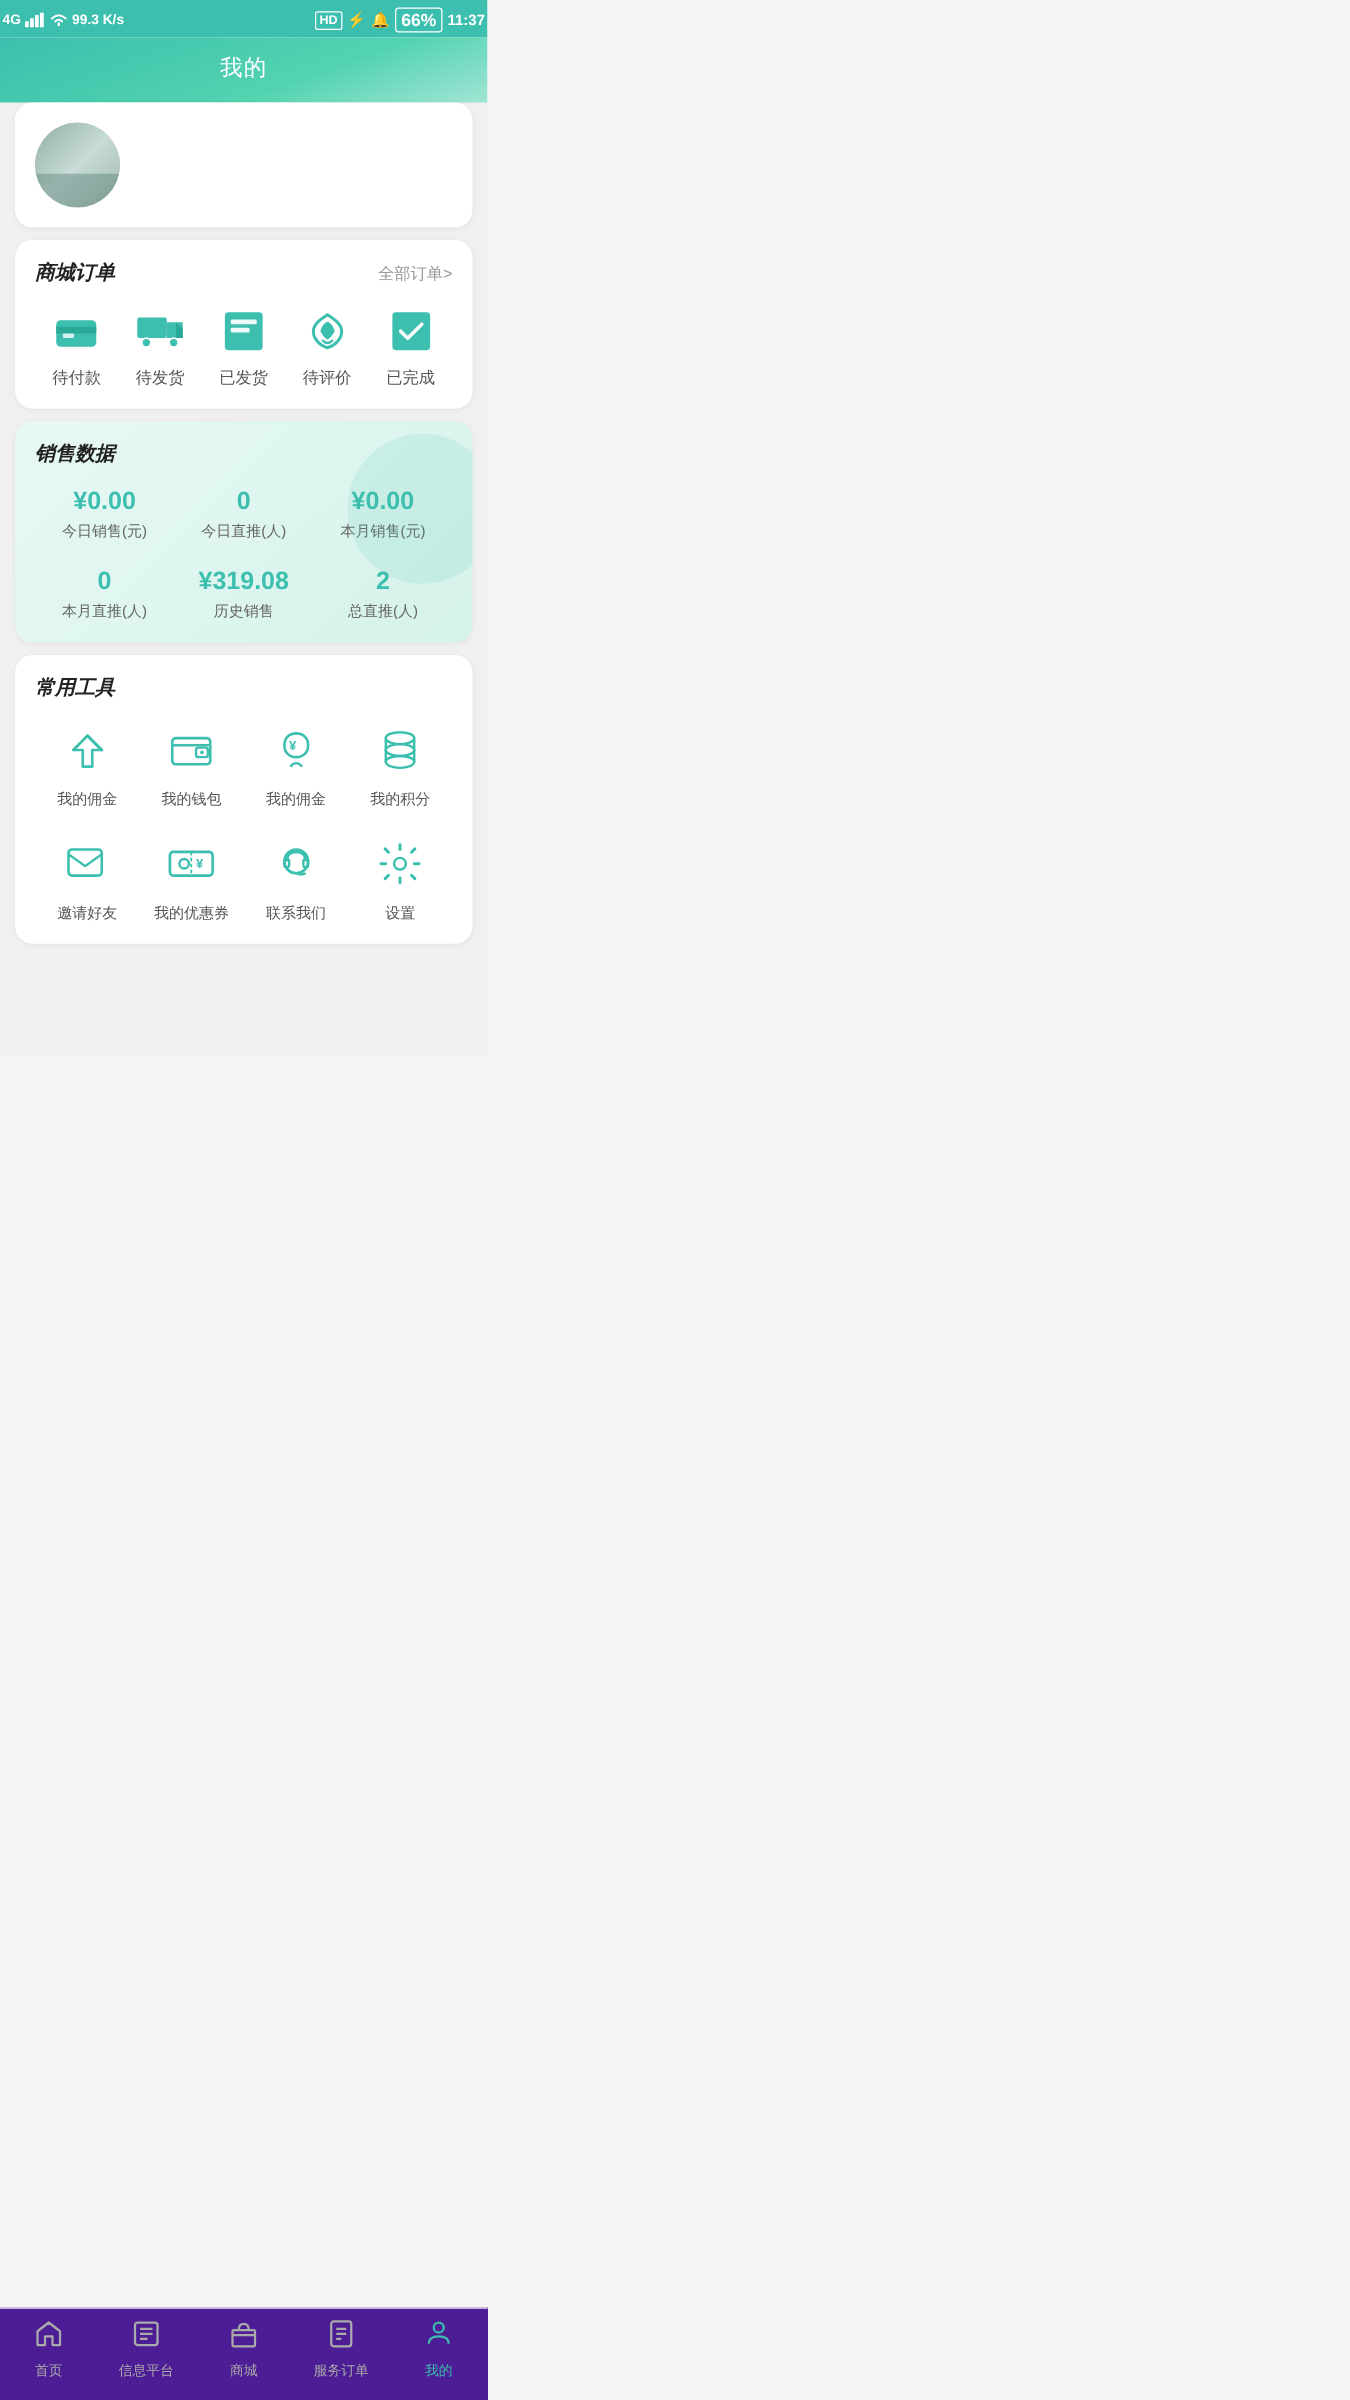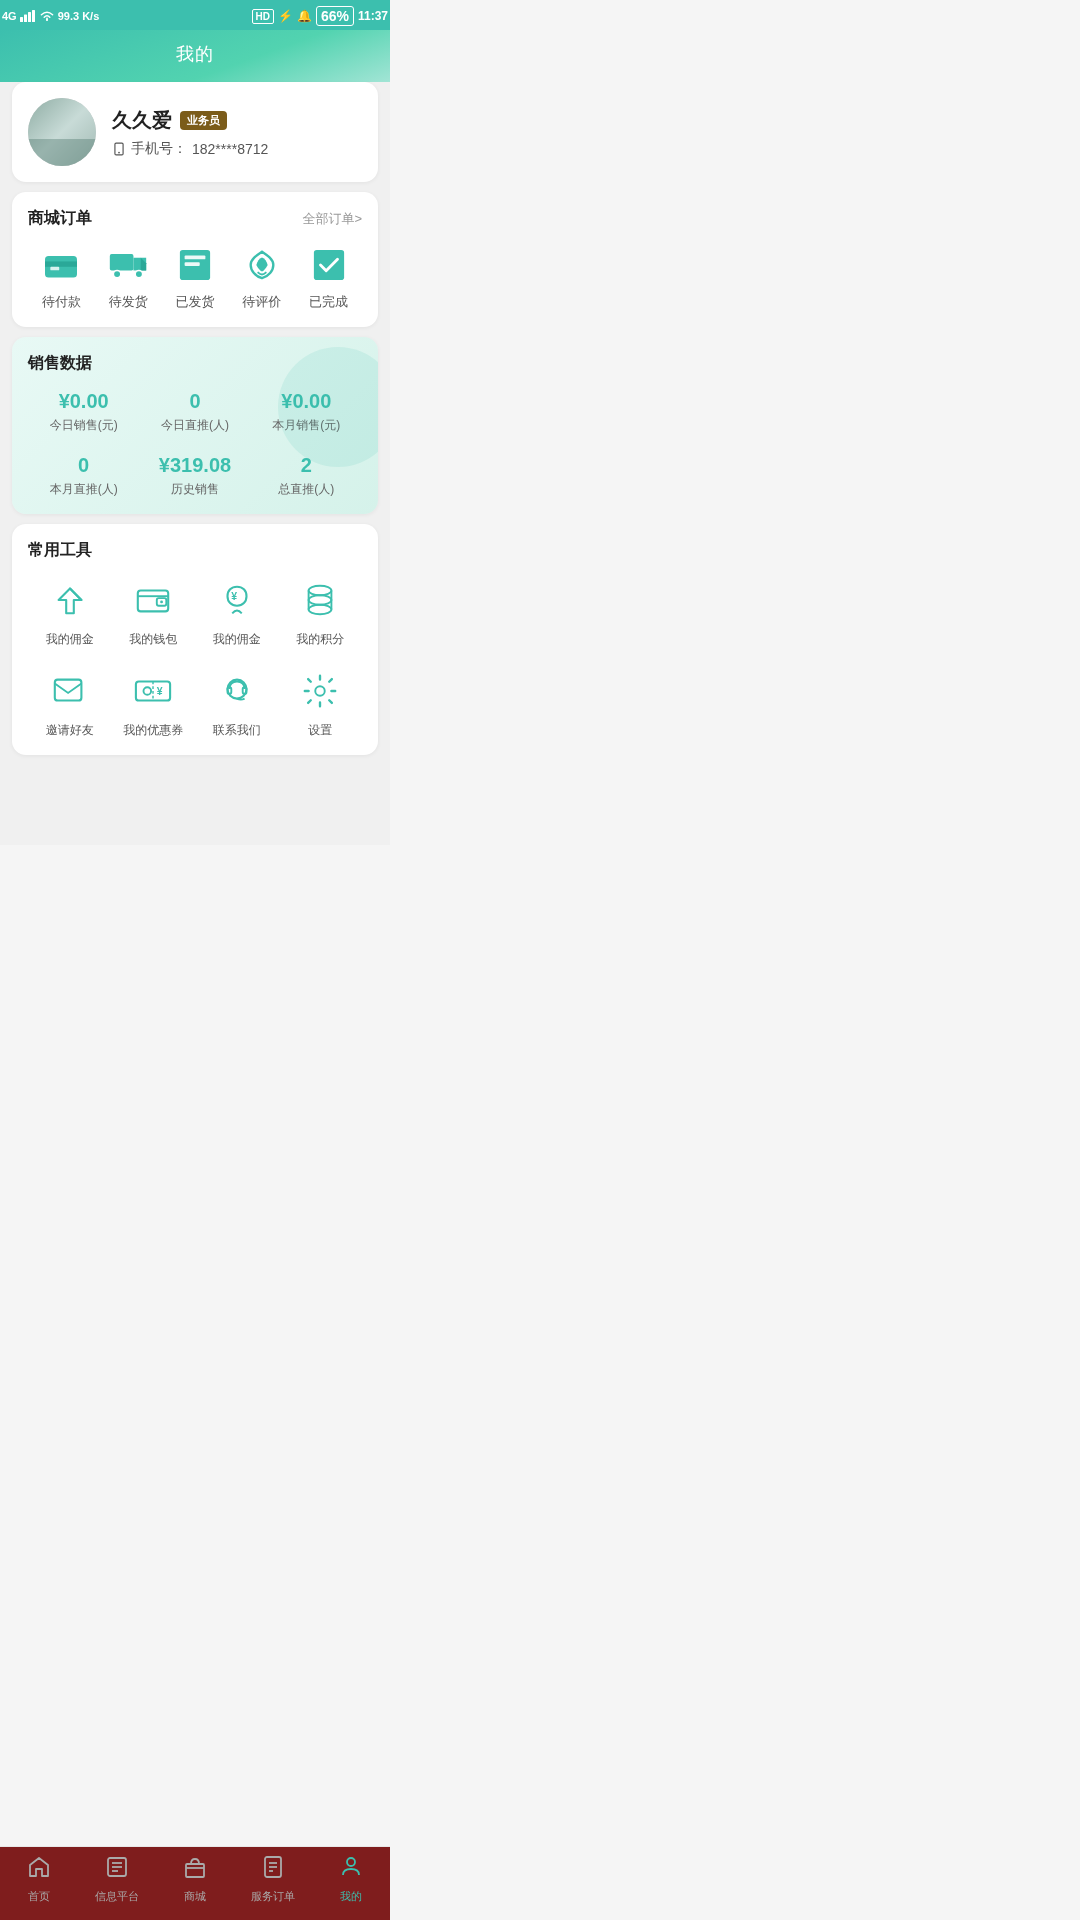--- a/index.html
+++ b/index.html
@@ -113,20 +113,21 @@
     .section-header {
       display: flex;
       justify-content: space-between;
       align-items: center;
       margin-bottom: 16px;
     }
     .section-title {
       font-size: 16px;
       font-weight: 700;
       color: #222;
+      font-style: italic;
     }
     .section-link {
       font-size: 13px;
       color: #999;
     }
     .order-icons {
       display: flex;
       justify-content: space-around;
       align-items: flex-end;
     }
@@ -216,21 +217,21 @@
       color: #555;
       text-align: center;
     }
 
     
     .bottom-nav {
       position: fixed;
       bottom: 0;
       left: 0;
       width: 390px;
-      background: #7f1d1d;
+      background: #4c1d95;
       border-top: 1px solid #e8e8e8;
       display: flex;
       justify-content: flex-end;
       padding: 8px 0 16px;
       z-index: 100;
     }
     .nav-item {
       display: flex;
       flex-direction: column;
       align-items: center;
@@ -286,34 +287,20 @@
 <div class="header">
   <span>我的</span>
 </div>
 
 <div class="content">
 
   <div class="card profile-card">
     <div class="avatar">
       <div class="avatar-img"></div>
     </div>
-    <div class="profile-info">
-      <div class="profile-name-row">
-        <span class="profile-name">久久爱</span>
-        <span class="badge">业务员</span>
-      </div>
-      <div class="profile-phone">
-        <svg width="14" height="14" viewBox="0 0 24 24" fill="none" stroke="#555" stroke-width="2">
-          <rect x="5" y="2" width="14" height="20" rx="2" ry="2"></rect>
-          <line x1="12" y1="18" x2="12" y2="18" stroke-linecap="round" stroke-width="3"></line>
-        </svg>
-        <span>手机号：</span>
-        <span>182****8712</span>
-      </div>
-    </div>
   </div>
 
   <div class="card">
     <div class="section-header">
       <span class="section-title">商城订单</span>
       <span class="section-link">全部订单&gt;</span>
     </div>
     <div class="order-icons">
 
       <div class="order-item">

